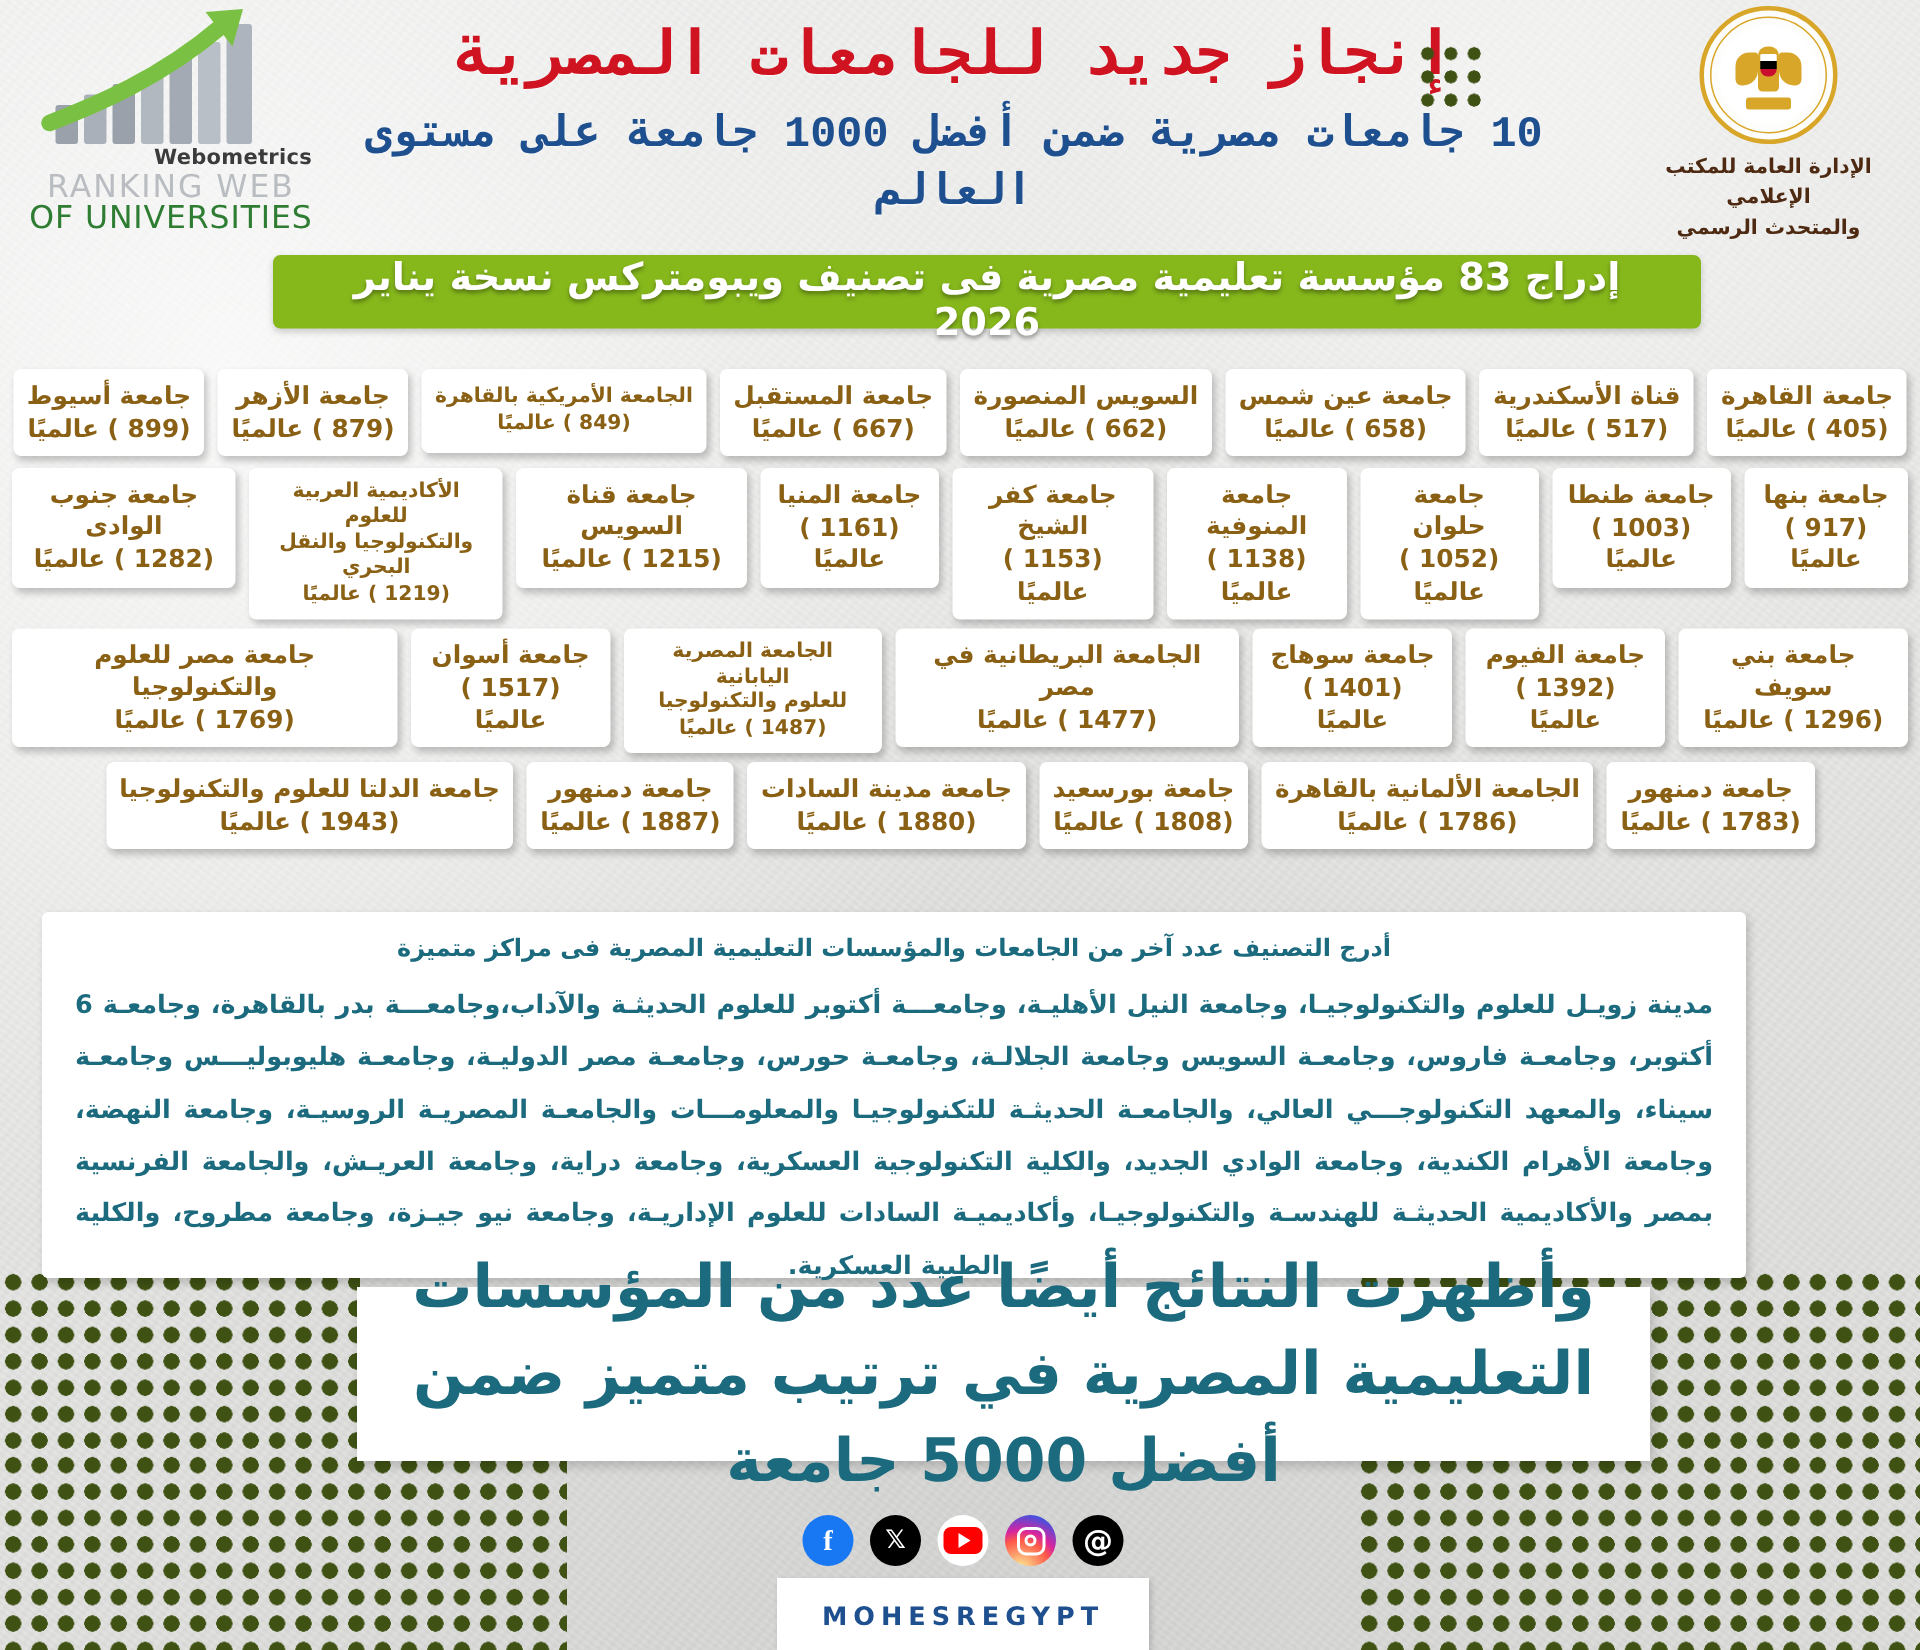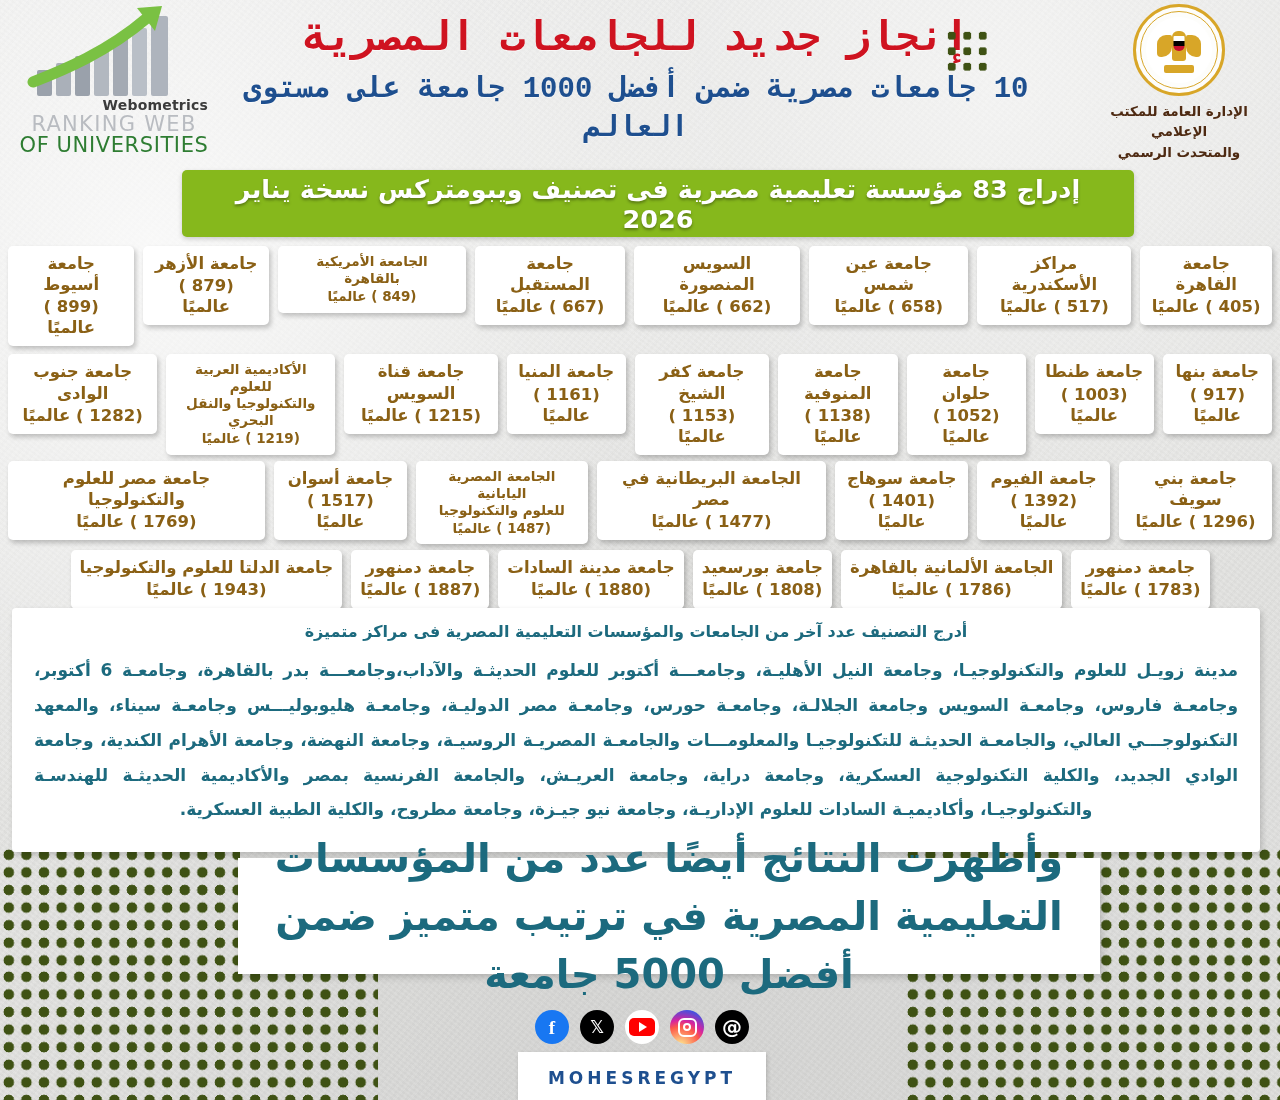--- a/index.html
+++ b/index.html
@@ -74,44 +74,44 @@
   .eagle-wing-r { right: 0; border-radius: 2px 9px 4px 10px; }
   .eagle-shield { position: absolute; left: 50%; top: 9px; transform: translateX(-50%);
     width: 11px; height: 15px; border-radius: 1px 1px 5px 5px; overflow: hidden;
     background: linear-gradient(180deg,#fff 0 33%,#000 33% 66%,#c8102e 66% 100%); }
   .eagle-base { position: absolute; left: 50%; bottom: 0; transform: translateX(-50%);
     width: 30px; height: 8px; background: #d8a628; border-radius: 2px; }
   #ministry-caption { color: #4e2a12; font-size: 13.5px; font-weight: bold; line-height: 1.5;
     margin-top: 5px; }
 
   
-  #green-banner { position: absolute; left: 182px; top: 170px; width: 952px; height: 67px;
+  #green-banner { position: absolute; left: 182px; top: 170px; width: 952px; height: 49px;
     background: #86b81c; border-radius: 5px; z-index: 4;
-    display: flex; align-items: center; justify-content: center;
+    display: flex; justify-content: center;
     box-shadow: 0 2px 5px rgba(0,0,0,.18); }
   #green-banner-text { color: #ffffff; font-size: 25.5px; font-weight: bold;
     text-shadow: 0 2px 3px rgba(0,0,0,.35); padding: 0 14px; text-align: center; }
 
   
   #cards { position: absolute; left: 0; top: 246px; width: 1280px; z-index: 3; }
   .card-row { display: flex; flex-direction: row; justify-content: center;
     align-items: flex-start; gap: 9px; margin-bottom: 6px; padding: 0 8px; }
   .uni-card { background: #ffffff; border-radius: 5px; padding: 7px 9px 8px;
     box-shadow: 2px 3px 5px rgba(0,0,0,.22);
     text-align: center; color: #8a6015;
     font-size: 16.5px; font-weight: bold; line-height: 1.28;
     display: flex; flex-direction: column; justify-content: center;
     min-height: 56px; }
   .uni-card .uni-name { display: block; white-space: pre-line; }
   .uni-card .uni-rank { display: block; margin-top: 1px; }
   .uni-card.small { font-size: 13.5px; line-height: 1.25; }
   .row-1 { margin-bottom: 8px; }
 
   
-  #paragraph-panel { position: absolute; left: 12px; top: 608px; width: 1248px; height: 244px;
+  #paragraph-panel { position: absolute; left: 28px; top: 608px; width: 1136px; height: 244px;
     background: #ffffff; border-radius: 4px; z-index: 4;
     box-shadow: 2px 3px 6px rgba(0,0,0,.18);
     padding: 14px 22px 10px; }
   #para-heading { color: #1c6a7e; font-size: 16px; font-weight: bold;
     text-align: center; margin-bottom: 12px; }
   #para-body { color: #1c6a7e; font-size: 17px; font-weight: bold;
     line-height: 2.05; text-align: justify; text-align-last: center; }
 
   
   #bottom-banner { position: absolute; left: 238px; top: 858px; width: 862px; height: 116px;
@@ -208,21 +208,21 @@
     <span id="green-banner-text">إدراج 83 مؤسسة تعليمية مصرية فى تصنيف ويبومتركس نسخة يناير 2026</span>
   </div>
 
   <div id="cards">
       <div class="card-row row-1">
         <div class="uni-card">
           <span class="uni-name">جامعة القاهرة</span>
           <span class="uni-rank">(405 ) عالميًا</span>
         </div>
         <div class="uni-card">
-          <span class="uni-name">مراكز الأسكندرية</span>
+          <span class="uni-name">قناة الأسكندرية</span>
           <span class="uni-rank">(517 ) عالميًا</span>
         </div>
         <div class="uni-card">
           <span class="uni-name">جامعة عين شمس</span>
           <span class="uni-rank">(658 ) عالميًا</span>
         </div>
         <div class="uni-card">
           <span class="uni-name">السويس المنصورة</span>
           <span class="uni-rank">(662 ) عالميًا</span>
         </div>

